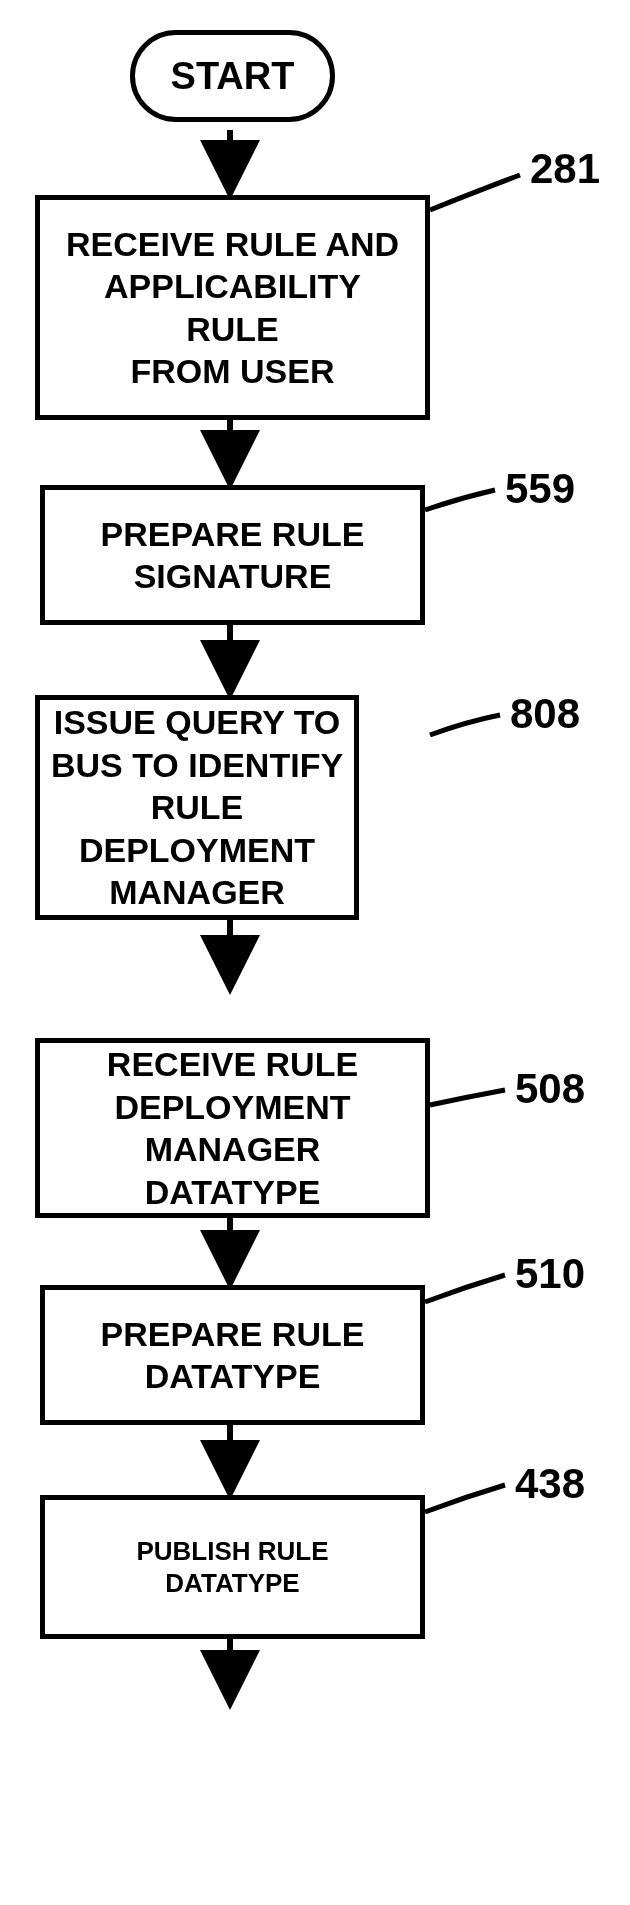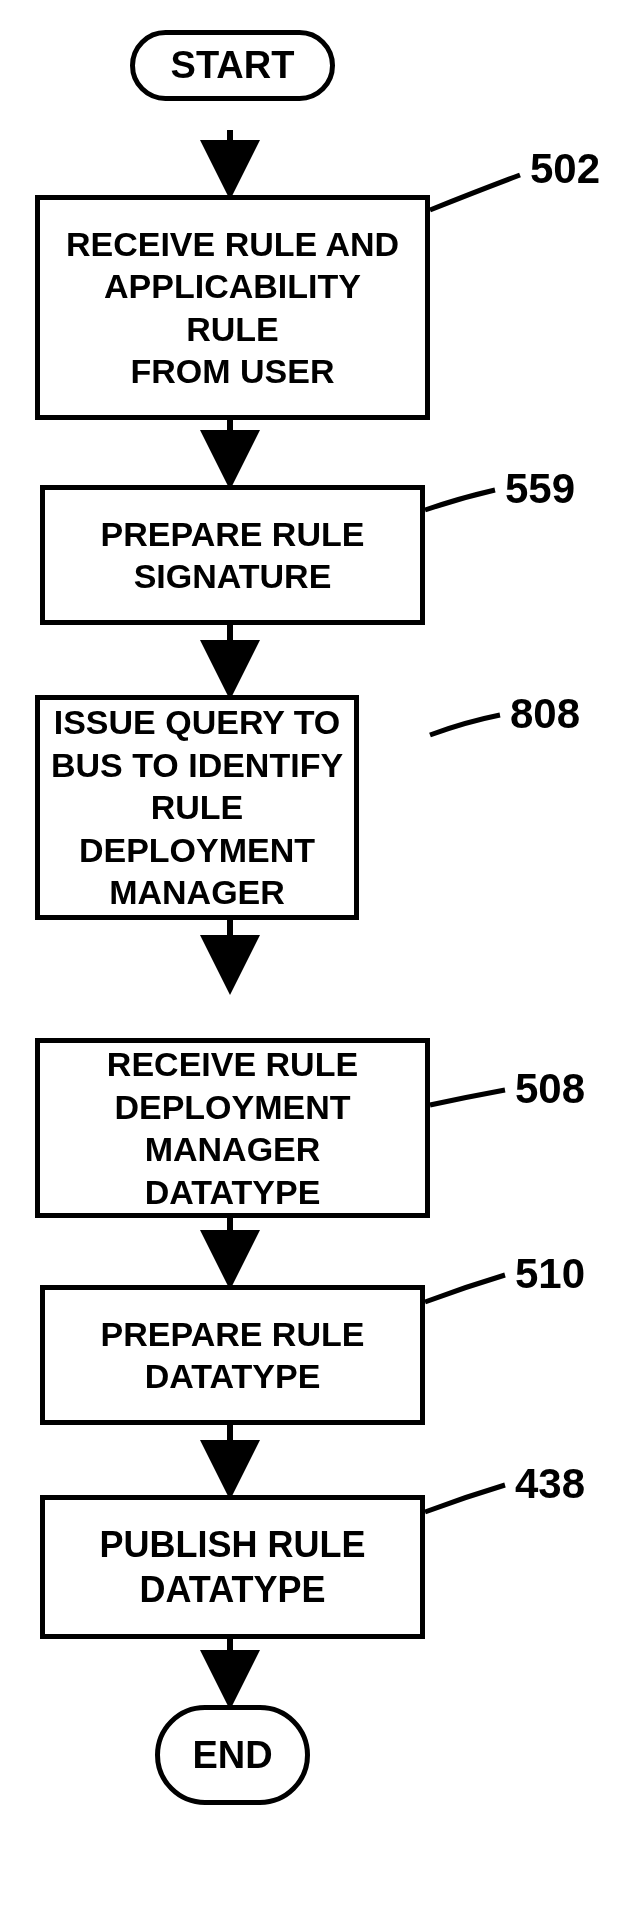--- a/index.html
+++ b/index.html
@@ -71,29 +71,29 @@
     <line x1="230" y1="1635" x2="230" y2="1700" stroke="#000" stroke-width="6" marker-end="url(#ah)"></line>
 
     <path d="M 430 210 Q 480 190 520 175" stroke="#000" stroke-width="5" fill="none"></path>
     <path d="M 425 510 Q 460 498 495 490" stroke="#000" stroke-width="5" fill="none"></path>
     <path d="M 430 735 Q 465 722 500 715" stroke="#000" stroke-width="5" fill="none"></path>
     <path d="M 430 1105 Q 467 1097 505 1090" stroke="#000" stroke-width="5" fill="none"></path>
     <path d="M 425 1302 Q 465 1287 505 1275" stroke="#000" stroke-width="5" fill="none"></path>
     <path d="M 425 1512 Q 465 1497 505 1485" stroke="#000" stroke-width="5" fill="none"></path>
   </svg>
 
-  <div class="terminator" style="left:130px; top:30px; width:205px; height:71px; font-size:38px;">START</div>
+  <div class="terminator" style="left:130px; top:30px; width:205px; height:92px; font-size:38px;">START</div>
 
   <div class="step" style="left:35px; top:195px; width:395px; height:225px; font-size:34px;">
     <span style="white-space:pre-line;">RECEIVE RULE AND
 APPLICABILITY
 RULE
 FROM USER</span>
   </div>
-  <div class="label" style="left:530px; top:145px; font-size:42px;">502</div>
+  <div class="label" style="left:530px; top:145px; font-size:42px;">281</div>
 
   <div class="step" style="left:40px; top:485px; width:385px; height:140px; font-size:34px;">
     <span style="white-space:pre-line;">PREPARE RULE
 SIGNATURE</span>
   </div>
   <div class="label" style="left:505px; top:465px; font-size:42px;">559</div>
 
   <div class="step" style="left:35px; top:695px; width:324px; height:225px; font-size:34px;">
     <span style="white-space:pre-line;">ISSUE QUERY TO
 BUS TO IDENTIFY
@@ -109,21 +109,20 @@
 DATATYPE</span>
   </div>
   <div class="label" style="left:515px; top:1065px; font-size:42px;">508</div>
 
   <div class="step" style="left:40px; top:1285px; width:385px; height:140px; font-size:34px;">
     <span style="white-space:pre-line;">PREPARE RULE
 DATATYPE</span>
   </div>
   <div class="label" style="left:515px; top:1250px; font-size:42px;">510</div>
 
-  <div class="step" style="left:40px; top:1495px; width:385px; height:144px; font-size:36px;">
+  <div class="step" style="left:40px; top:1495px; width:385px; height:144px; font-size:26px;">
     <span style="white-space:pre-line;">PUBLISH RULE
 DATATYPE</span>
   </div>
   <div class="label" style="left:515px; top:1460px; font-size:42px;">438</div>
 
-  <div class="terminator" style="left:155px; top:1705px; width:155px; height:100px; font-size:38px;">END</div>
 
 </div>
 
 </body></html>

